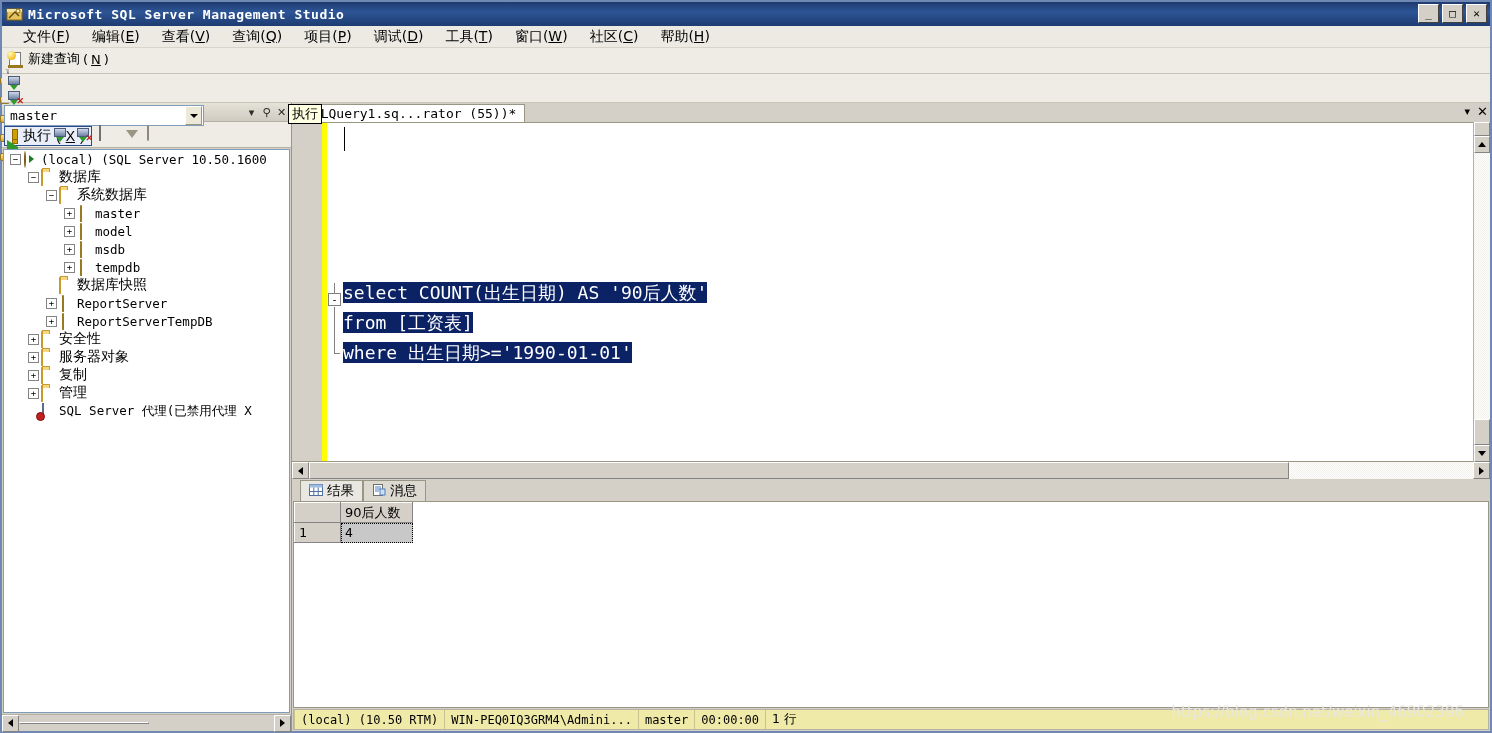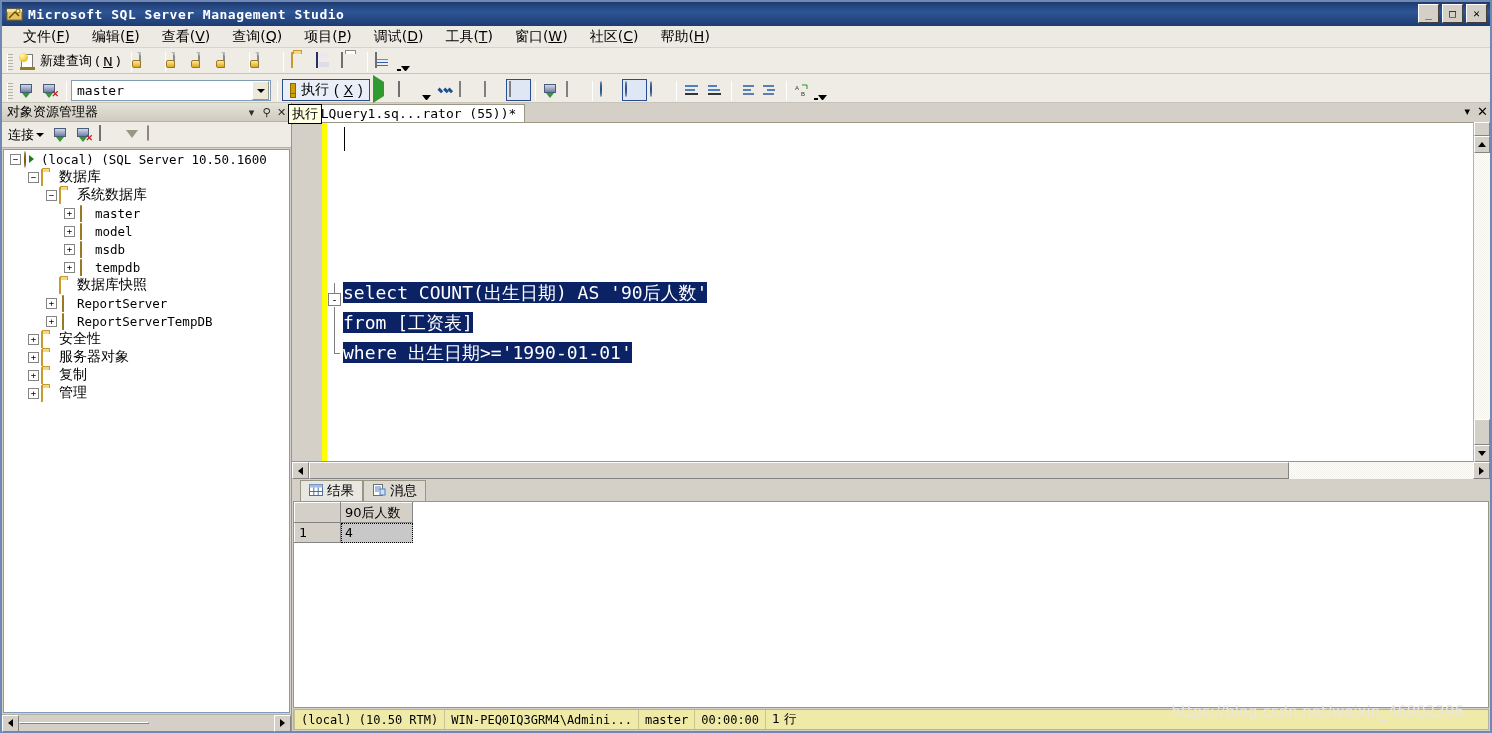--- a/index.html
+++ b/index.html
@@ -66,24 +66,25 @@
     font-size:14px;
     color:#000;
     white-space:nowrap;
     font-family:"DejaVu Sans", sans-serif;
   }
   .menubar .mi u { text-decoration:underline; }
 
   
   .toolbar {
     background:#eeece5;
-    display:flex; align-items:flex-end;
+    display:flex; align-items:flex-start;
     padding:1px 2px;
     border-bottom:1px solid #c8c4ba;
     position:relative;
+    flex-direction:column;
   }
   .tb1 { flex:0 0 26px; height:26px; }
   .tb2 { flex:0 0 29px; height:29px; }
   .grip {
     width:6px;height:18px;margin:0 3px;
     background-image:repeating-linear-gradient(to bottom,#b5b1a6 0 1px,transparent 1px 3px);
     border-left:1px solid #fff;
   }
   .tsep { width:1px;height:20px;background:#b9b5ab;margin:0 4px; border-right:1px solid #fff; }
   .tbtn {
@@ -827,20 +828,27 @@
             </span>
             <span class="tlabel cjk">复制</span>
           </div>
           <div class="trow" style="padding-left: 24px;">
             <span class="tgl">+</span>
             <span style="display: inline-flex;">
               <span class="ic"><span class="ic-folder"></span></span>
             </span>
             <span class="tlabel cjk">管理</span>
           </div>
+          <div class="trow" style="padding-left: 24px;">
+            <span class="tgl none"></span>
+            <span style="display: inline-flex;">
+              <span class="ic"><span class="ic-agent"></span></span>
+            </span>
+            <span class="tlabel">SQL Server 代理(已禁用代理 X</span>
+          </div>
         </div>
 
       <div class="oe-hscroll">
         <div class="sb-arrow" style="width:17px;flex:0 0 17px">
             <span class="tri-lf"></span>
           </div>
         <div class="sb-thumb" style="height:auto;width:130px;flex:0 0 130px"></div>
         <div class="sb-track"></div>
         <div class="sb-arrow" style="width:17px;flex:0 0 17px">
             <span class="tri-rt"></span>

